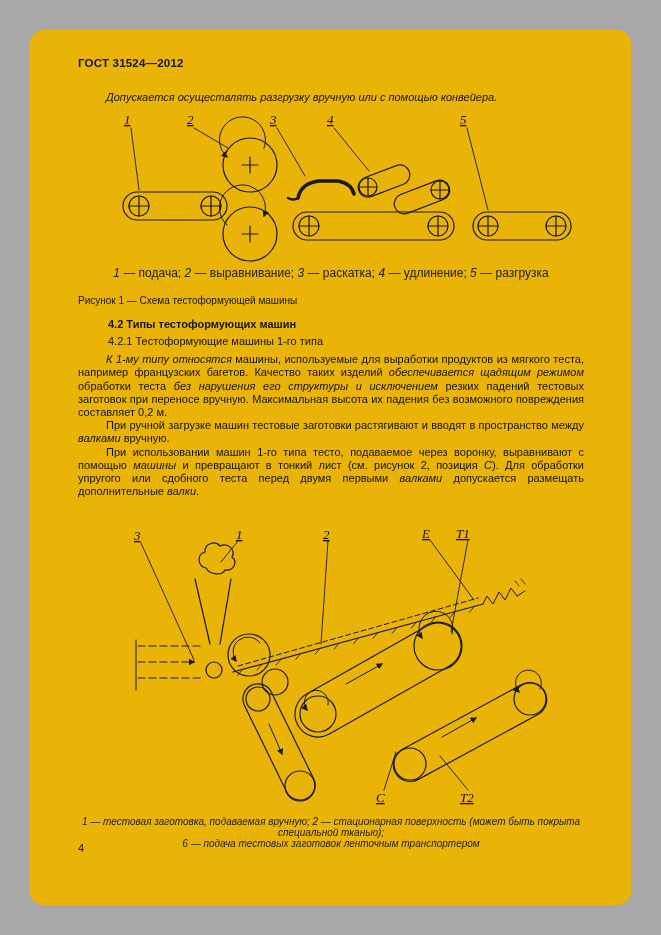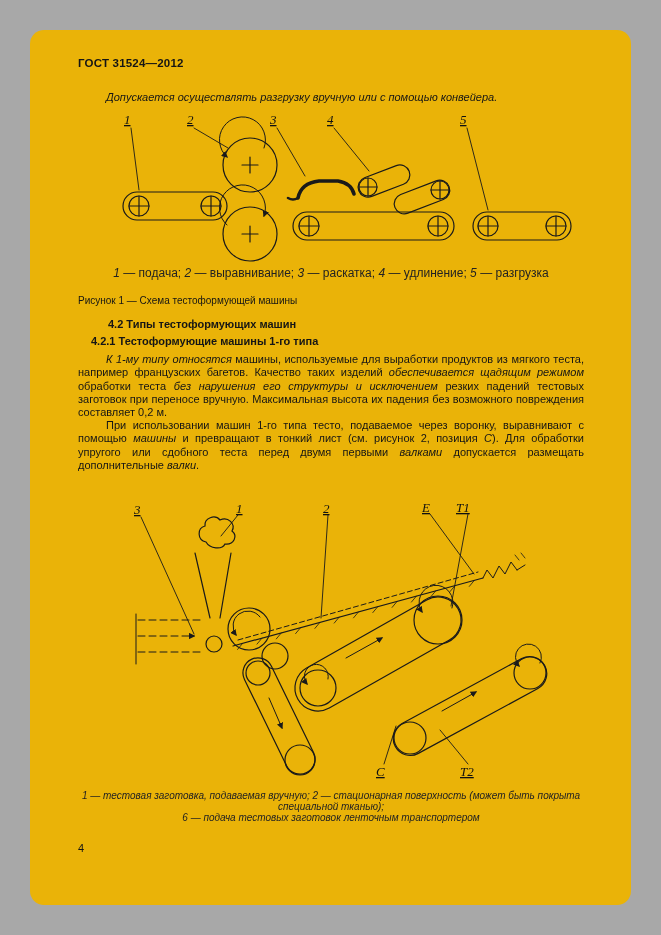--- a/index.html
+++ b/index.html
@@ -6,21 +6,21 @@
   html,body { width:661px; height:935px; }
   body { background:#a8a8a8; position:relative; overflow:hidden;
          font-family:"Liberation Sans", sans-serif; }
   .page { position:absolute; left:30px; top:30px; width:601px; height:875px;
           background:#eab308; border-radius:14px; padding:27px 47px 0 48px;
           color:#151515; overflow:hidden; }
   .doc-header { font-size:11.5px; font-weight:bold; letter-spacing:.2px; margin-bottom:22px; }
   .para { font-size:11px; line-height:13.2px; text-align:justify; text-indent:28px; }
   .para i { font-style:italic; }
   .h42 { font-size:11px; font-weight:bold; margin:12px 0 0 30px; }
-  .h421 { font-size:11px; font-weight:bold; margin:5px 0 6px 13px; }
+  .h421 { font-size:11px; font-weight:normal; margin:5px 0 6px 30px; }
   .fig1-svg { display:block; margin:4px auto 0; }
   .fig2-svg { display:block; margin:26px auto 0; }
   .legend { font-size:12px; text-align:center; margin-top:2px; color:#222; }
   .legend i { font-style:italic; }
   .legend-sm { font-size:10px; font-style:italic; text-align:center; line-height:11px; color:#222; }
   .caption { font-size:10px; text-align:left; margin-top:15px; }
   .cap2 { margin-top:14px; }
   .pagenum { position:absolute; left:48px; top:812px; font-size:11px; }
   .flb { font:italic 13px "Liberation Serif", serif; fill:#111; text-decoration:underline; }
 </style>
@@ -103,20 +103,21 @@
       </g>
     </svg>
     <div class="legend"><i>1</i><span> — подача; </span><i>2</i><span> — выравнивание; </span><i>3</i><span> — раскатка; </span><i>4</i><span> — удлинение; </span><i>5</i><span> — разгрузка</span></div>
     <div class="caption">Рисунок 1 — Схема тестоформующей машины</div>
   </div>
 
   <h3 class="h42">4.2 Типы тестоформующих машин</h3>
   <h4 class="h421">4.2.1 Тестоформующие машины 1-го типа</h4>
 
   <p class="para"><i>К 1-му типу относятся</i><span> машины, используемые для выработки продуктов из мягкого теста, например французских багетов. Качество таких изделий </span><i>обеспечивается щадящим режимом</i><span> обработки теста </span><i>без нарушения его структуры и исключением</i><span> резких падений тестовых заготовок при переносе вручную. Максимальная высота их падения без возможного повреждения составляет 0,2 м.</span></p>
+  <p class="para"><span>При ручной загрузке машин тестовые заготовки растягивают и вводят в пространство между </span><i>валками</i><span> вручную.</span></p>
   <p class="para"><span>При использовании машин 1-го типа тесто, подаваемое через воронку, выравнивают с помощью </span><i>машины</i><span> и превращают в тонкий лист (см. рисунок 2, позиция </span><i>С</i><span>). Для обработки упругого или сдобного теста перед двумя первыми </span><i>валками</i><span> допускается размещать дополнительные </span><i>валки</i><span>.</span></p>
 
   <div>
     <svg class="fig2-svg" viewBox="0 0 507 292" width="507" height="292">
       <g stroke="#1a1a1a" fill="none" stroke-width="1.2" stroke-linecap="round">
         <g stroke-width="0.9">
           <path d="M63,19L116,136"></path>
           <path d="M160,17L143,38"></path>
           <path d="M250,17L243,120"></path>
           <path d="M352,16L396,76"></path>

